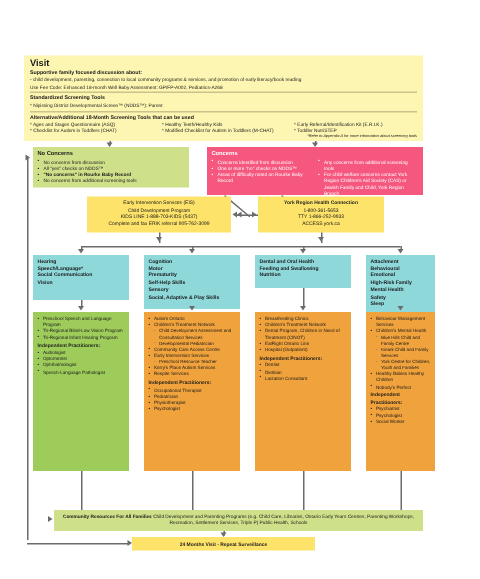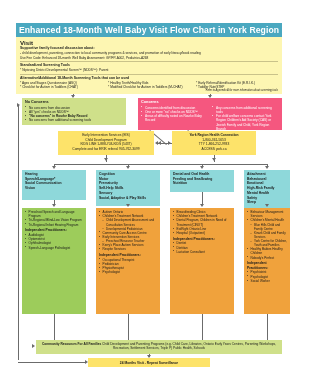--- a/index.html
+++ b/index.html
@@ -122,23 +122,20 @@
     border-top:2.2px solid transparent;border-bottom:2.2px solid transparent;
     border-left:3px solid #6b6b6b;
   }
   .diag{position:absolute;transform-origin:0 0;height:.7px;background:#6b6b6b;}
 </style>
 </head>
 <body>
 
 <div class="page">
 
-  <div class="titlebar">
-    <span class="t">Enhanced 18-Month Well Baby Visit Flow Chart in York Region</span>
-  </div>
 
   <div class="visitpanel">
     <div class="v-h">Visit</div>
     <div class="v-sub">Supportive family focused discussion about:</div>
     <div class="v-line">- child development, parenting, connection to local community programs &amp; services, and promotion of early literacy/book reading</div>
     <div class="v-line">Use Fee Code: Enhanced 18-month Well Baby Assessment: GP/FP-A002, Pediatrics-A268</div>
     <div class="v-rule"></div>
     <div class="v-sub">Standardized Screening Tools</div>
     <div class="v-li">* Nipissing District Developmental Screen™ (NDDS™): Parent</div>
     <div class="v-rule"></div>

